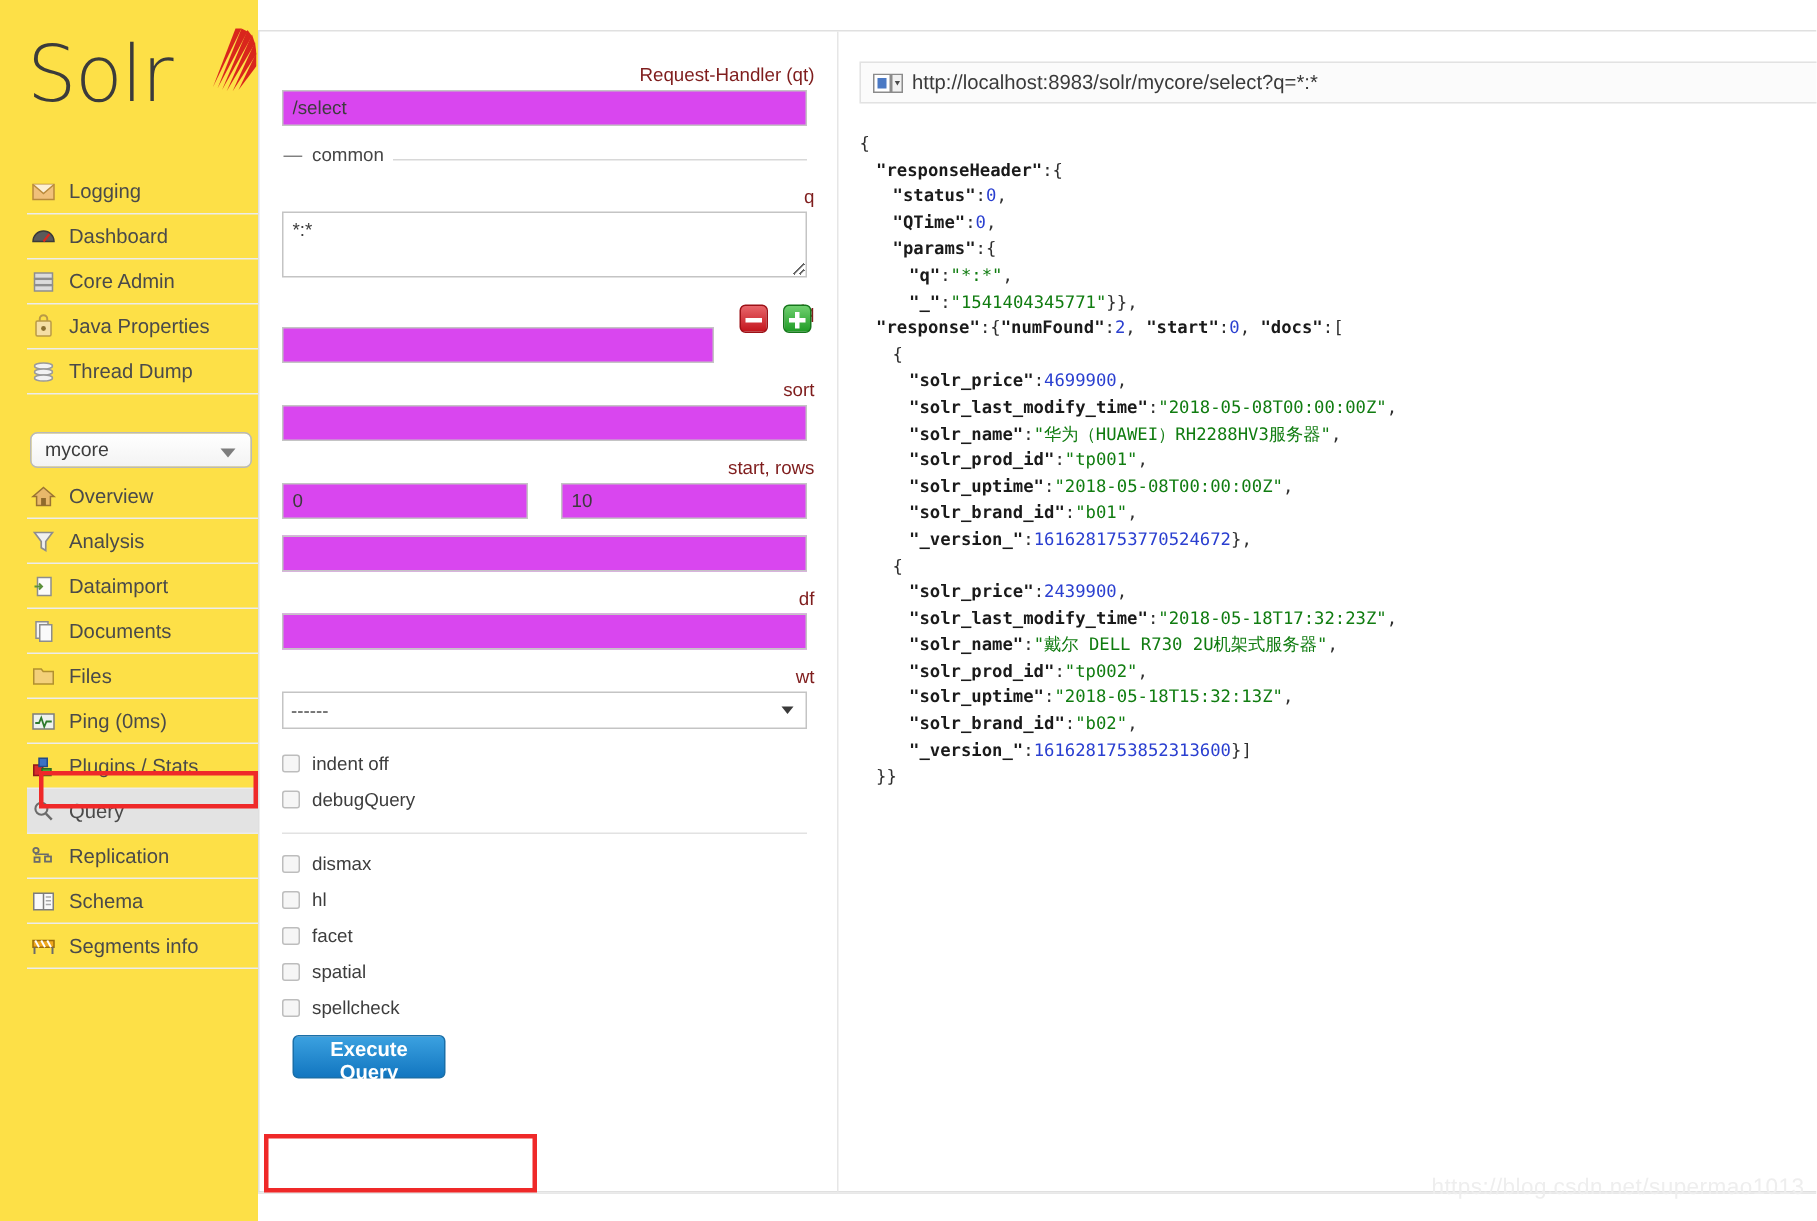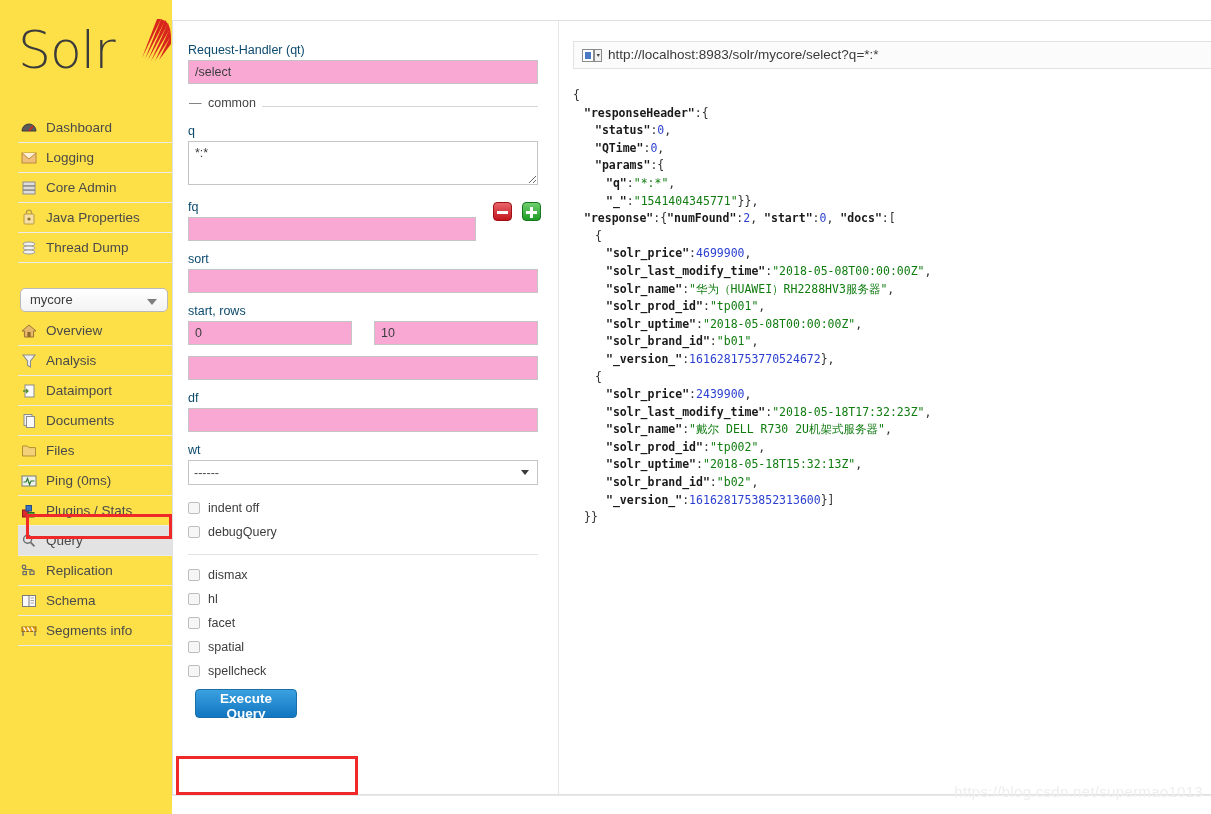--- a/index.html
+++ b/index.html
@@ -117,28 +117,29 @@
   }
   .vdivider {
     position: absolute;
     left: 385px; top: 0px;
     width: 1px; height: 774px;
     background: #e6e6e6;
   }
 
   .f-label {
     font-size: 12.5px;
-    color: #0c4a6e;
+    color: #7f1d1d;
     margin-bottom: 3px;
     display: block;
+    text-align: right;
   }
   .f-input {
     width: 350px; height: 24px;
     border: 1px solid #c4c4c4;
-    background: #f9a8d4;
+    background: #d946ef;
     font-size: 12.5px;
     color: #3c3c3c;
     padding: 0 6px;
     font-family: "Liberation Sans", sans-serif;
     outline: none;
   }
   .f-input::placeholder { color: #a8a8a8; }
   .f-block { margin-bottom: 11px; }
 
   .fieldset-legend {
@@ -350,33 +351,33 @@
           <path d="M21 40 L36 1 L40 1 Z"></path>
           <path d="M38 42 L50 17 L50 26 Z"></path>
         </g>
       </svg>
     </div>
 
     <div class="nav-group" id="nav-top">
 
       <div class="nav-item">
         <svg class="ic" viewBox="0 0 18 18">
+          <rect x="2" y="4" width="14" height="10" fill="#f0c07a" stroke="#b98a3c"></rect>
+          <path d="M2 4 L9 10 L16 4" fill="#fdf0d6" stroke="#b98a3c"></path>
+        </svg>
+        <span>Logging</span>
+      </div>
+
+      <div class="nav-item">
+        <svg class="ic" viewBox="0 0 18 18">
           <path d="M2 12 A7 7 0 0 1 16 12 Z" fill="#5a5a5a"></path>
           <path d="M2 12 A7 7 0 0 1 16 12 Z" fill="none" stroke="#3a3a3a" stroke-width="1"></path>
           <line x1="9" y1="12" x2="13" y2="7" stroke="#d9261c" stroke-width="1.4"></line>
         </svg>
         <span>Dashboard</span>
-      </div>
-
-      <div class="nav-item">
-        <svg class="ic" viewBox="0 0 18 18">
-          <rect x="2" y="4" width="14" height="10" fill="#f0c07a" stroke="#b98a3c"></rect>
-          <path d="M2 4 L9 10 L16 4" fill="#fdf0d6" stroke="#b98a3c"></path>
-        </svg>
-        <span>Logging</span>
       </div>
 
       <div class="nav-item">
         <svg class="ic" viewBox="0 0 18 18">
           <rect x="3" y="3" width="12" height="3.6" fill="#dcdcdc" stroke="#8e8e8e"></rect>
           <rect x="3" y="7.2" width="12" height="3.6" fill="#dcdcdc" stroke="#8e8e8e"></rect>
           <rect x="3" y="11.4" width="12" height="3.6" fill="#dcdcdc" stroke="#8e8e8e"></rect>
         </svg>
         <span>Core Admin</span>
       </div>

